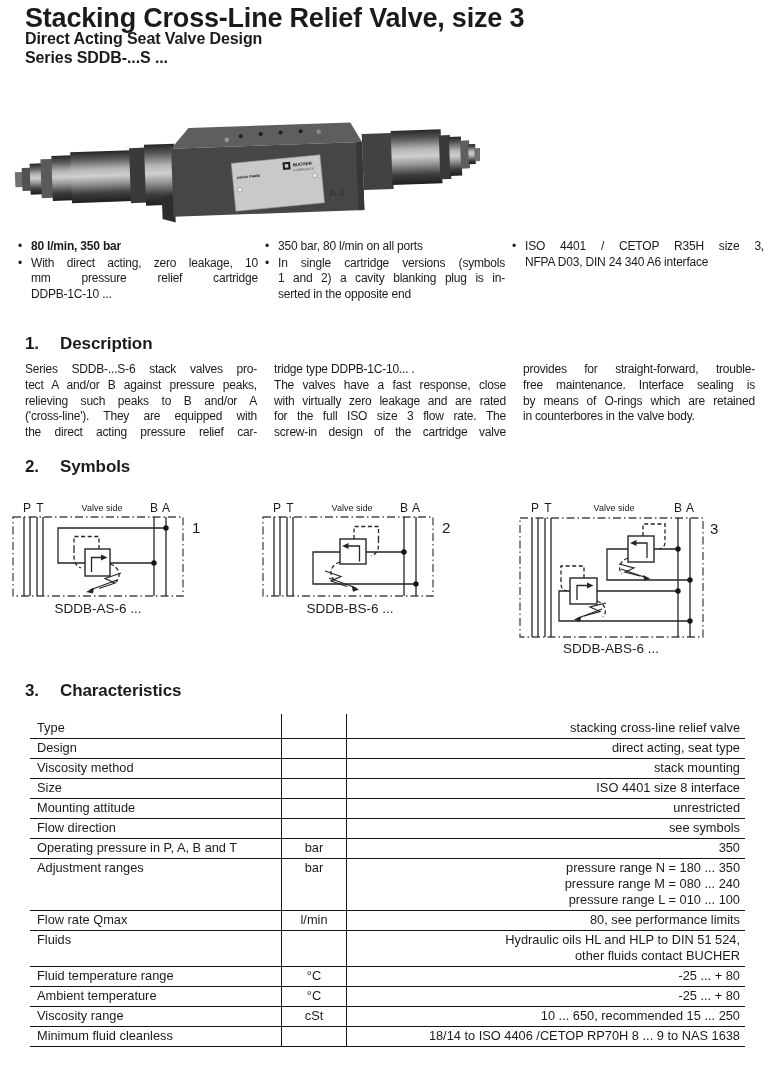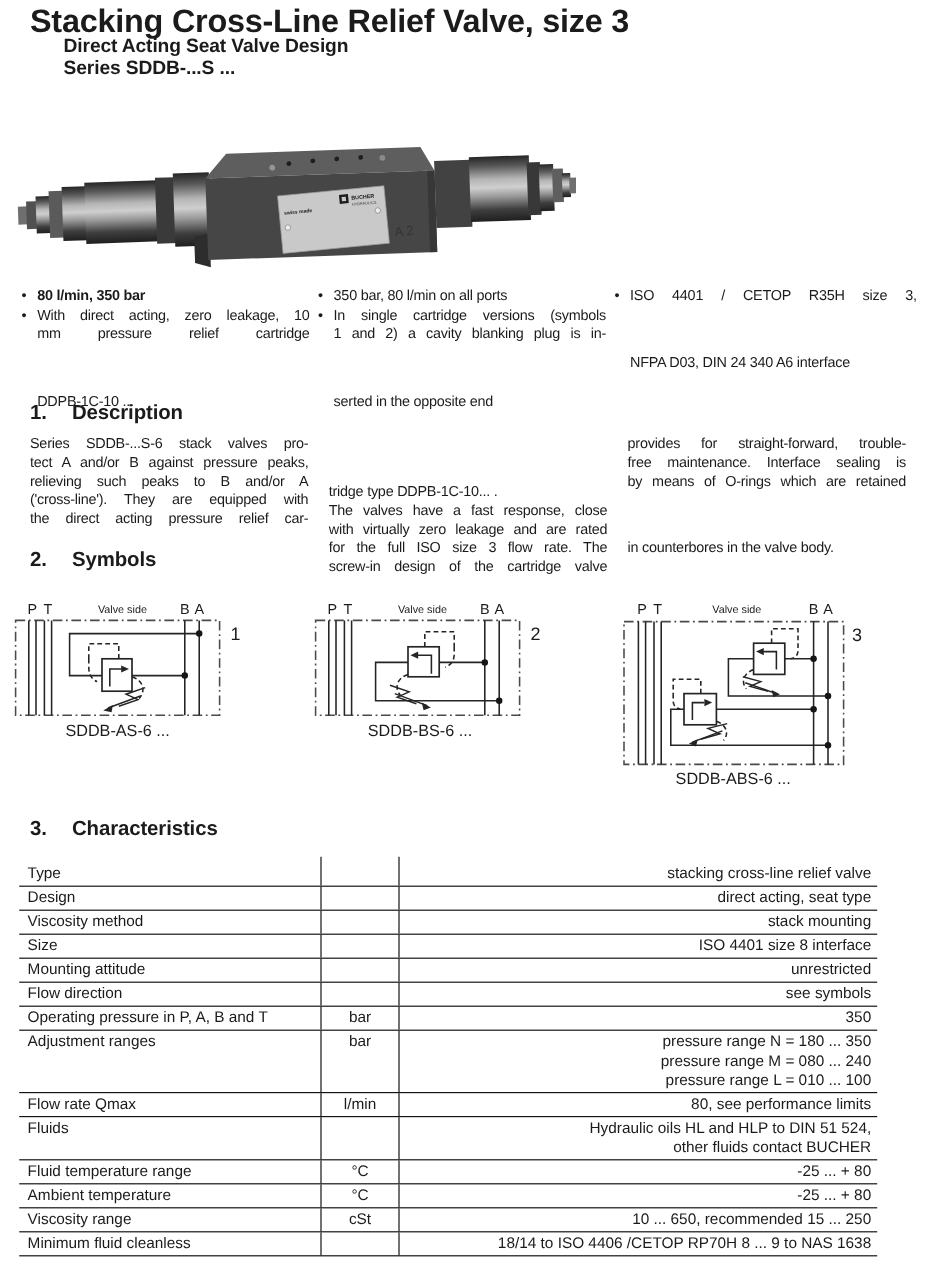--- a/index.html
+++ b/index.html
@@ -3,45 +3,45 @@
 <meta charset="utf-8">
 <style>
   html,body{margin:0;padding:0;background:#fff;}
   body{
     width:776px;height:1070px;position:relative;overflow:hidden;
     font-family:"Liberation Sans","DejaVu Sans",sans-serif;color:#1b1b1b;
   }
   
   .header{position:absolute;left:25px;top:6px;}
   .title{font-size:27px;font-weight:bold;line-height:24px;letter-spacing:-0.2px;}
-  .subtitle{font-size:16px;font-weight:bold;line-height:18.5px;letter-spacing:-0.1px;margin-left:28px;}
+  .subtitle{font-size:16px;font-weight:bold;line-height:18.5px;letter-spacing:-0.1px;}
   
   .photo{position:absolute;left:10px;top:100px;width:470px;height:135px;}
   
   .bullets{position:absolute;left:18px;top:239px;width:750px;display:grid;
            grid-template-columns:240px 240px 252px;column-gap:7px;
            font-size:12px;line-height:15.6px;letter-spacing:-0.2px;}
   .bullet{display:flex;margin-bottom:1px;}
   .bullet .dot{width:13px;flex:0 0 13px;}
   .bullet .btxt{flex:1;}
   .ln{text-align:justify;text-align-last:justify;}
-  .ln.last{text-align-last:left;margin-top:40px;}
+  .ln.last{text-align-last:left;}
   .bold{font-weight:bold;}
   
   .sec-h{position:absolute;left:25px;display:flex;font-size:17px;font-weight:bold;letter-spacing:-0.1px;}
   .sec-h .num{width:35px;flex:0 0 35px;}
   
   .desc{position:absolute;left:25px;top:362px;width:730px;display:grid;
         grid-template-columns:232px 232px 232px;column-gap:17px;
         font-size:12px;line-height:15.8px;letter-spacing:-0.2px;}
   
   .sym{position:absolute;}
   .sym svg text{font-family:"Liberation Sans","DejaVu Sans",sans-serif;fill:#1b1b1b;}
   
-  .ctable{position:absolute;left:16px;top:714px;width:715px;font-size:12.8px;line-height:16px;}
+  .ctable{position:absolute;left:30px;top:714px;width:715px;font-size:12.8px;line-height:16px;}
   .t-row{display:flex;align-items:stretch;border-bottom:1.4px solid #151515;}
   .t-row>div{padding:1px 0 2px;}
   .t-first>div{padding-top:6px;}
   .t-label{width:251px;flex:0 0 251px;padding-left:7px !important;box-sizing:border-box;}
   .t-unit{width:66px;flex:0 0 66px;border-left:1.4px solid #151515;border-right:1.4px solid #151515;
           text-align:center;box-sizing:border-box;}
   .t-value{flex:1;text-align:right;padding-right:5px !important;}
 </style>
 </head>
 <body>

